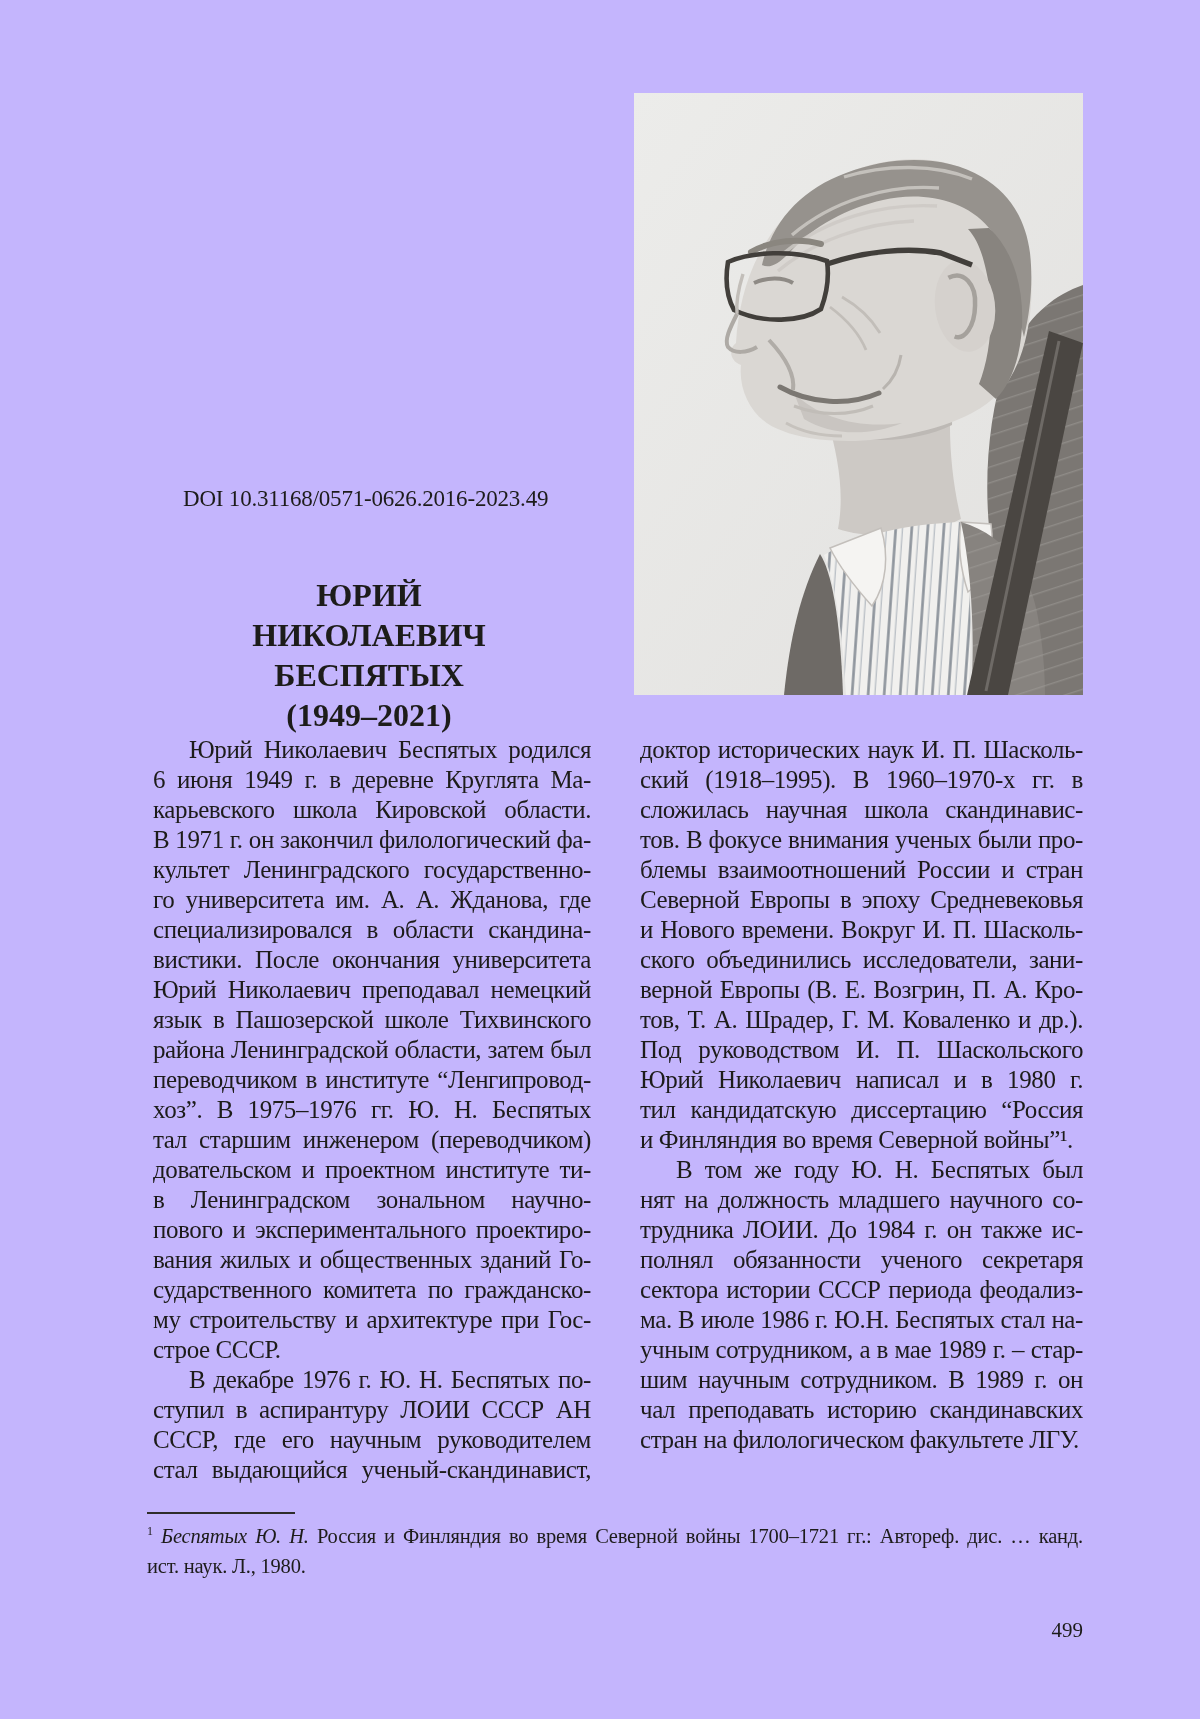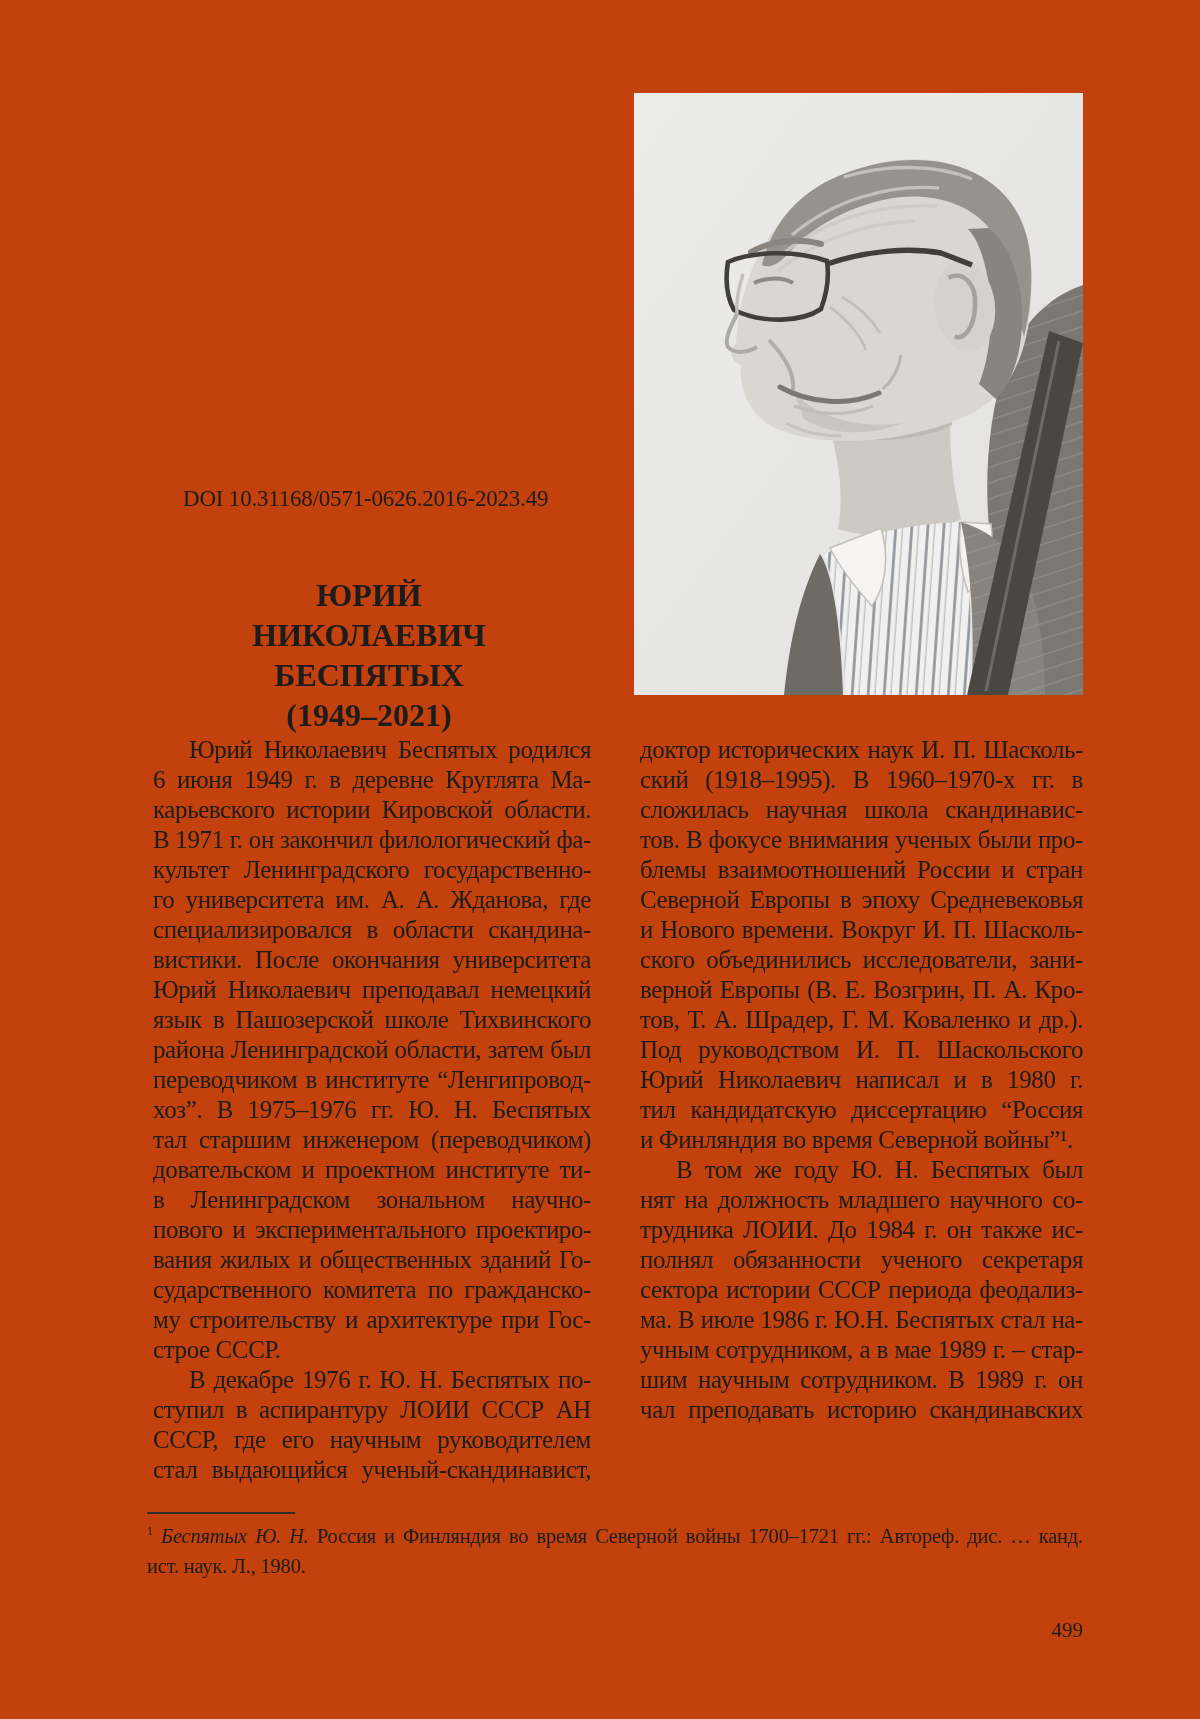--- a/index.html
+++ b/index.html
@@ -1,17 +1,17 @@
 <!DOCTYPE html>
 <html lang="ru"><head>
 <meta charset="utf-8">
 <style>
   html,body { margin:0; padding:0; background:#ffffff; }
   .page {
-    position:relative; width:1200px; height:1719px; background:#c2410c;
+    position:relative; width:1200px; height:1719px; background:#c4b5fd;
     font-family:"Liberation Serif","DejaVu Serif",serif; color:#1d1c1a;
     overflow:hidden;
   }
   .doi {
     position:absolute; left:183px; top:486px;
     font-size:23px; letter-spacing:-0.2px; white-space:nowrap;
   }
   .title {
     position:absolute; left:147px; top:575px; width:444px;
     font-size:32px; line-height:40px; font-weight:bold; text-align:center;
@@ -130,21 +130,21 @@
       <g>
         <path d="M415,238 L449,250 L374,602 L333,602 Z" fill="#4a4642"></path>
         <path d="M425,248 L352,598" stroke="#6e6a66" stroke-width="3" fill="none"></path>
       </g>
     </g>
   </svg>
 
   <div class="col col-left">
       <div class="bline indent">Юрий Николаевич Беспятых родился</div>
       <div class="bline">6 июня 1949 г. в деревне Круглята Ма-</div>
-      <div class="bline">карьевского истории Кировской области.</div>
+      <div class="bline">карьевского школа Кировской области.</div>
       <div class="bline">В 1971 г. он закончил филологический фа-</div>
       <div class="bline">культет Ленинградского государственно-</div>
       <div class="bline">го университета им. А. А. Жданова, где</div>
       <div class="bline">специализировался в области скандина-</div>
       <div class="bline">вистики. После окончания университета</div>
       <div class="bline">Юрий Николаевич преподавал немецкий</div>
       <div class="bline">язык в Пашозерской школе Тихвинского</div>
       <div class="bline">района Ленинградской области, затем был</div>
       <div class="bline">переводчиком в институте “Ленгипровод-</div>
       <div class="bline">хоз”. В 1975–1976 гг. Ю. Н. Беспятых рабо-</div>
@@ -178,20 +178,21 @@
       <div class="bline end">и Финляндия во время Северной войны”¹.</div>
       <div class="bline indent">В том же году Ю. Н. Беспятых был при-</div>
       <div class="bline">нят на должность младшего научного со-</div>
       <div class="bline">трудника ЛОИИ. До 1984 г. он также ис-</div>
       <div class="bline">полнял обязанности ученого секретаря</div>
       <div class="bline">сектора истории СССР периода феодализ-</div>
       <div class="bline">ма. В июле 1986 г. Ю.Н. Беспятых стал на-</div>
       <div class="bline">учным сотрудником, а в мае 1989 г. – стар-</div>
       <div class="bline">шим научным сотрудником. В 1989 г. он на-</div>
       <div class="bline">чал преподавать историю скандинавских</div>
+      <div class="bline end">стран на филологическом факультете ЛГУ.</div>
     </div>
 
   <div class="fn-rule"></div>
 
   <div class="footnote">
     <div class="fn-line1"><sup>1</sup><span> </span><i>Беспятых Ю. Н.</i><span> </span><span>Россия и Финляндия во время Северной войны 1700–1721 гг.: Автореф. дис. … канд.</span></div>
     <div class="fn-line2">ист. наук. Л., 1980.</div>
   </div>
 
   <div class="pageno">499</div>

